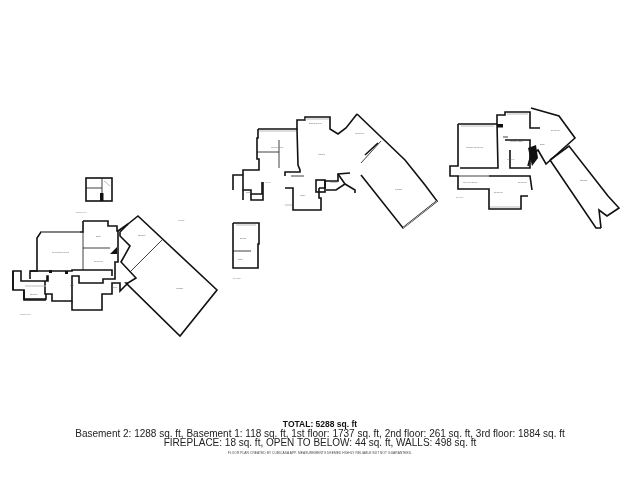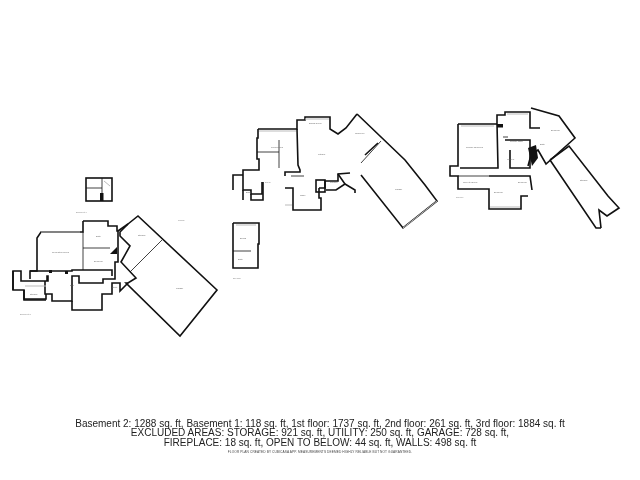--- a/index.html
+++ b/index.html
@@ -125,17 +125,17 @@
     <text class="lbl" x="518" y="183">Bedroom</text>
     <text class="lbl" x="551" y="131">Bedroom</text>
     <text class="lbl" x="540" y="145">Bath</text>
     <text class="lbl" x="463" y="183">Open to Below</text>
     <text class="lbl" x="580" y="181">Storage</text>
     <text class="flr" x="456" y="198">3rd floor</text>
   </g>
 </svg>
 
 <div id="summary">
+  <div class="total">TOTAL: 5288 sq. ft</div>
   <div class="line">Basement 2: 1288 sq. ft, Basement 1: 118 sq. ft, 1st floor: 1737 sq. ft, 2nd floor: 261 sq. ft, 3rd floor: 1884 sq. ft</div>
-  <div class="line">EXCLUDED AREAS: STORAGE: 921 sq. ft, UTILITY: 250 sq. ft, GARAGE: 728 sq. ft,</div>
   <div class="line">FIREPLACE: 18 sq. ft, OPEN TO BELOW: 44 sq. ft, WALLS: 498 sq. ft</div>
   <div class="disc">FLOOR PLAN CREATED BY CUBICASA APP. MEASUREMENTS DEEMED HIGHLY RELIABLE BUT NOT GUARANTEED.</div>
 </div>
 
 </body></html>

